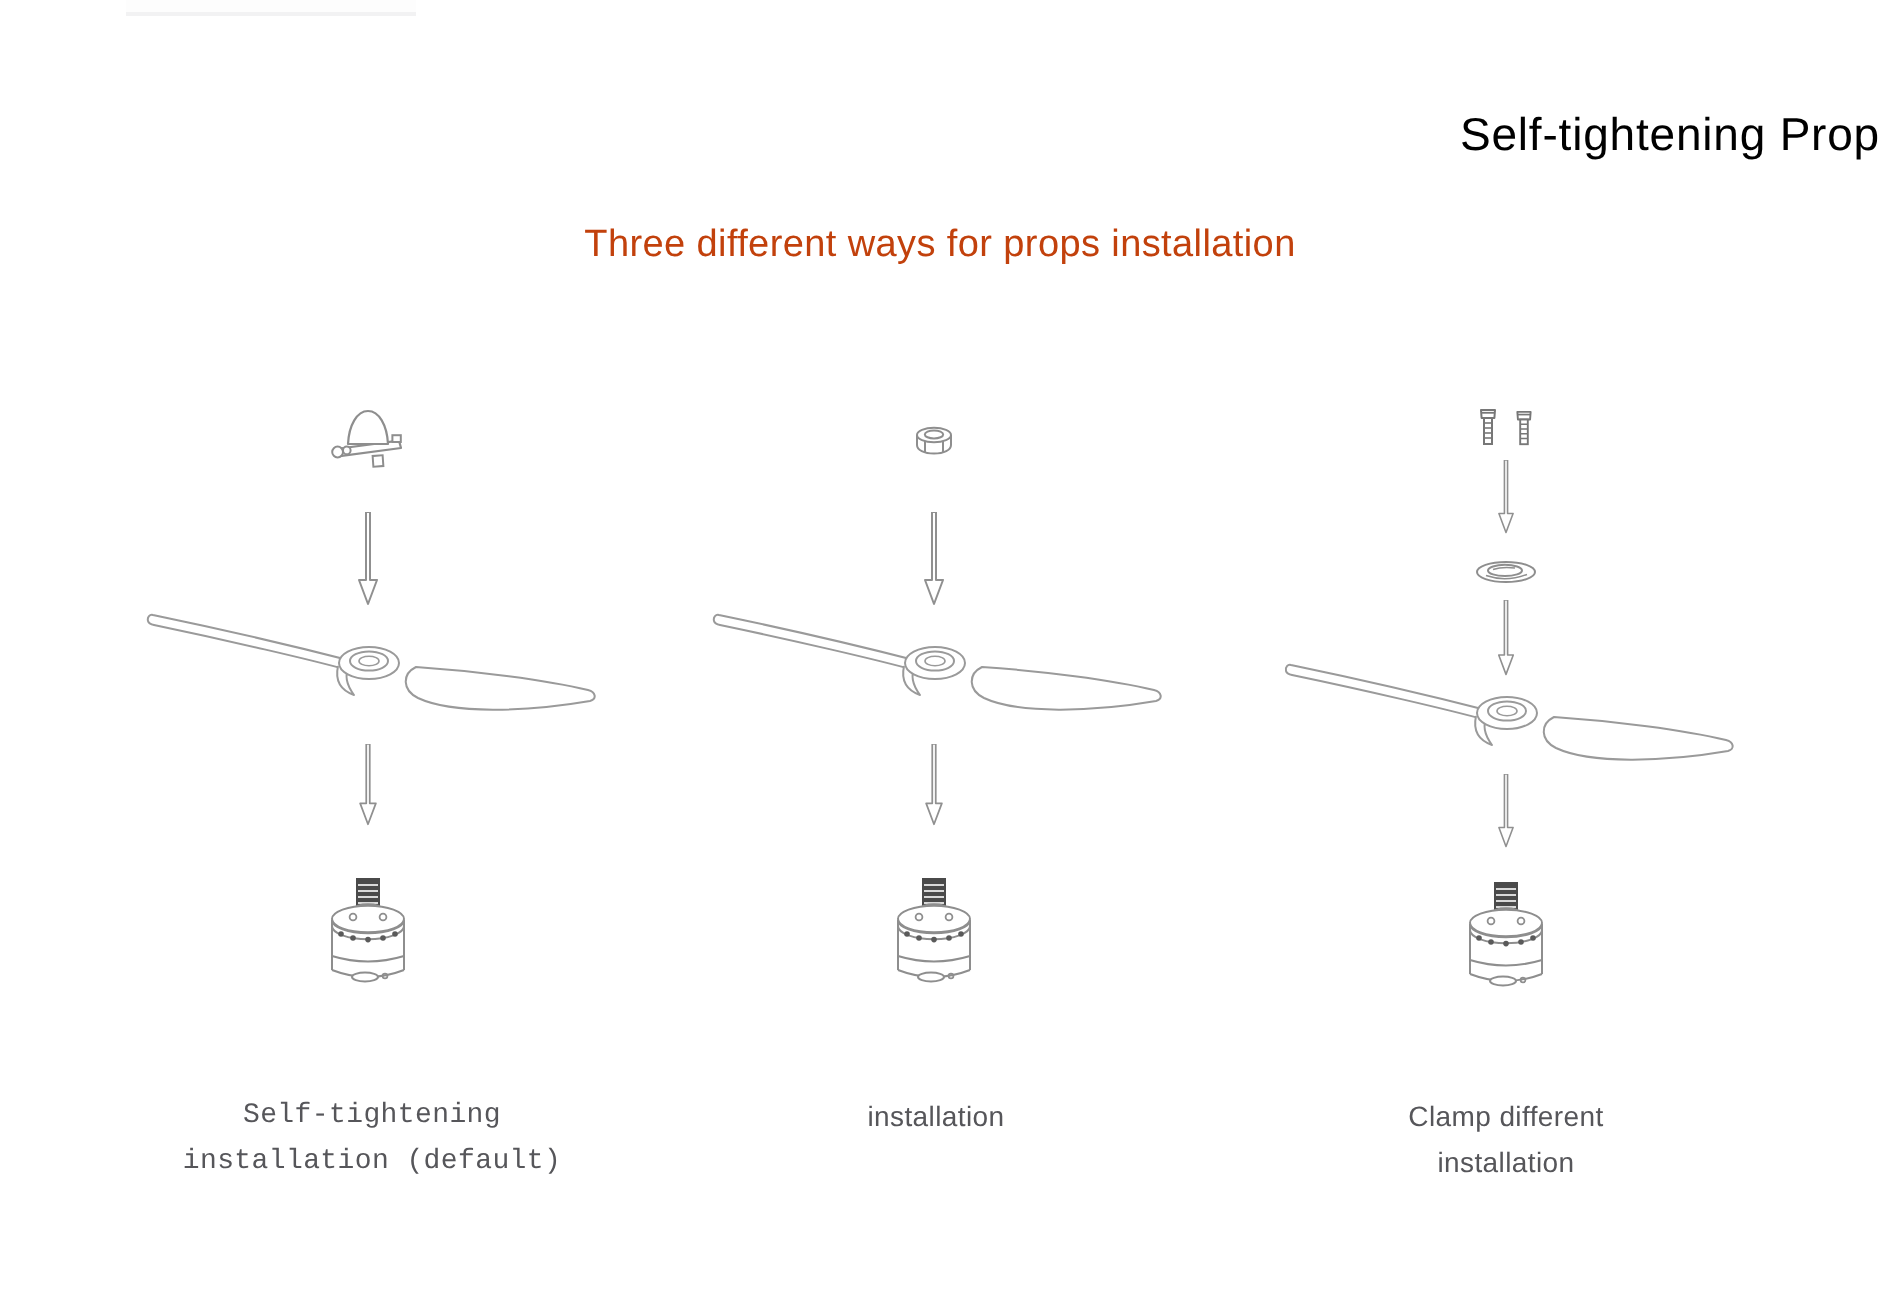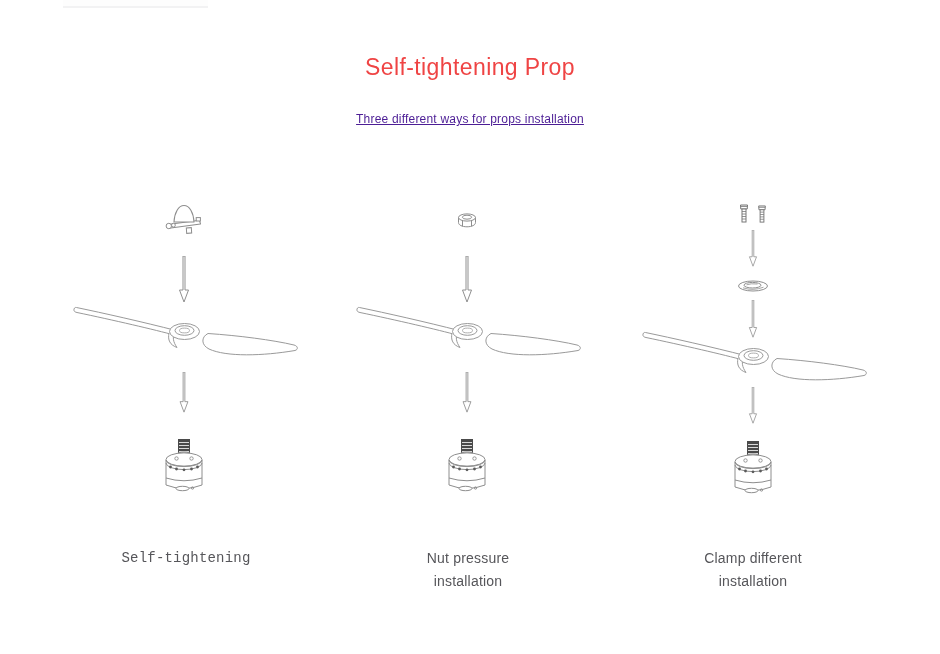--- a/index.html
+++ b/index.html
@@ -14,32 +14,31 @@
 
   .edge-artifact {
     position: absolute; top: 0; left: 63px;
     width: 145px; height: 8px;
     background: #fdfdfd;
     border-bottom: 2px solid #f2f2f3;
   }
 
   .title {
     position: absolute; top: 54px; left: 0; right: 0;
-    text-align: center;
+    text-align: right;
     font-size: 23px; font-weight: 400;
     letter-spacing: 0.4px;
-    color: #ef4444;
+    color: #000000;
   }
   .subtitle {
     position: absolute; top: 112px; left: 0; right: 0;
     text-align: center;
-    font-size: 12px; font-weight: 400;
+    font-size: 19px; font-weight: 400;
     letter-spacing: 0.2px;
-    color: #4c1d95;
-    text-decoration: underline;
+    color: #c2410c;
   }
 
   figure.method-col { position: absolute; top: 195px; width: 260px; }
   figure.method-col svg.diagram { display: block; width: 260px; height: 310px; }
   .col-1 { left: 56px; font-family: Liberation Mono, monospace; }
   .col-2 { left: 338px; }
   .col-3 { left: 623px; }
 
   figcaption.caption {
     margin-top: 42px;
@@ -152,20 +151,21 @@
         </g>
       <g>
           <use href="#sym-arrow" x="121" y="177" width="14" height="41"></use>
         </g>
       <g>
           <use href="#sym-motor" x="106" y="243" width="44" height="58"></use>
         </g>
     </svg>
     <figcaption class="caption">
       <span>Self-tightening</span>
+      <span>installation (default)</span>
     </figcaption>
   </figure>
 
   <figure class="method-col col-2">
     <svg class="diagram" viewBox="0 0 260 310">
       <g>
           <use href="#sym-nut" x="117" y="17" width="24" height="18"></use>
         </g>
       <g>
           <use href="#sym-arrow" x="122" y="61" width="14" height="47"></use>
@@ -174,21 +174,20 @@
           <use href="#sym-prop" x="13" y="109" width="232" height="58"></use>
         </g>
       <g>
           <use href="#sym-arrow" x="122" y="177" width="14" height="41"></use>
         </g>
       <g>
           <use href="#sym-motor" x="107" y="243" width="44" height="58"></use>
         </g>
     </svg>
     <figcaption class="caption">
-      <span>Nut pressure</span>
       <span>installation</span>
     </figcaption>
   </figure>
 
   <figure class="method-col col-3">
     <svg class="diagram" viewBox="0 0 260 310">
       <g>
           <use href="#sym-screw" x="116" y="9" width="10" height="20"></use>
         </g>
       <g>

